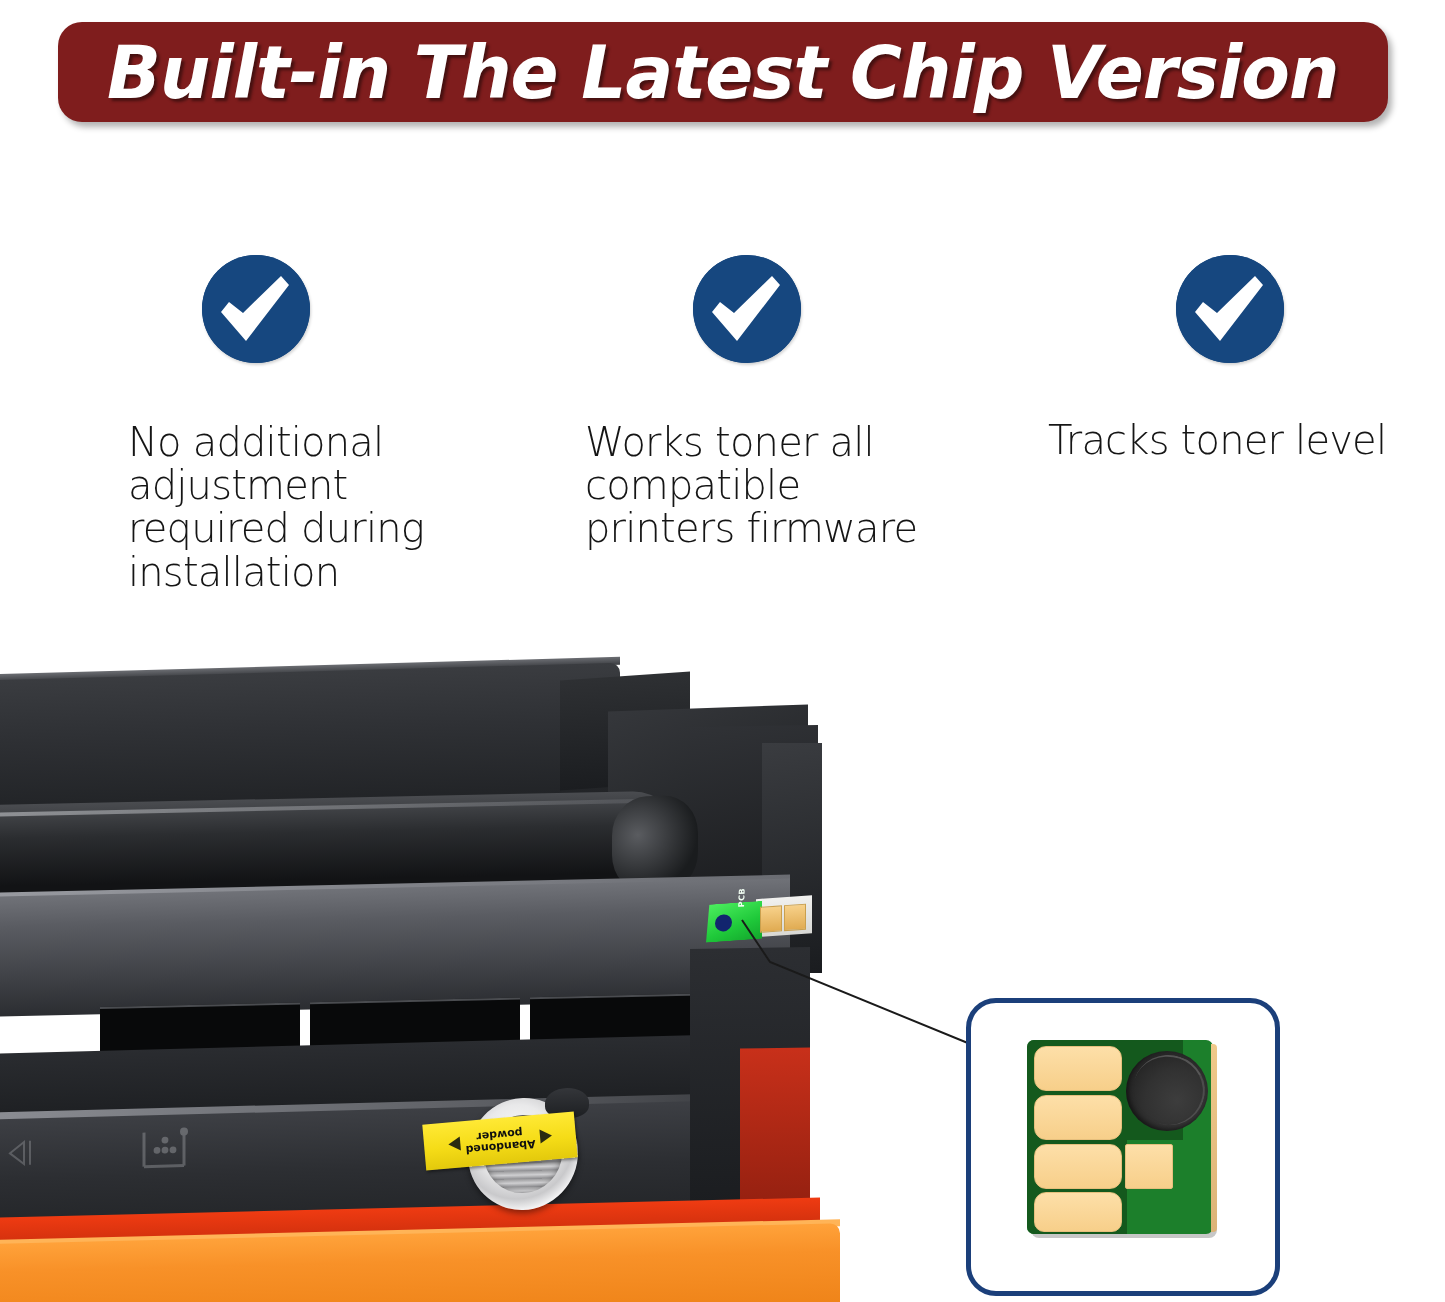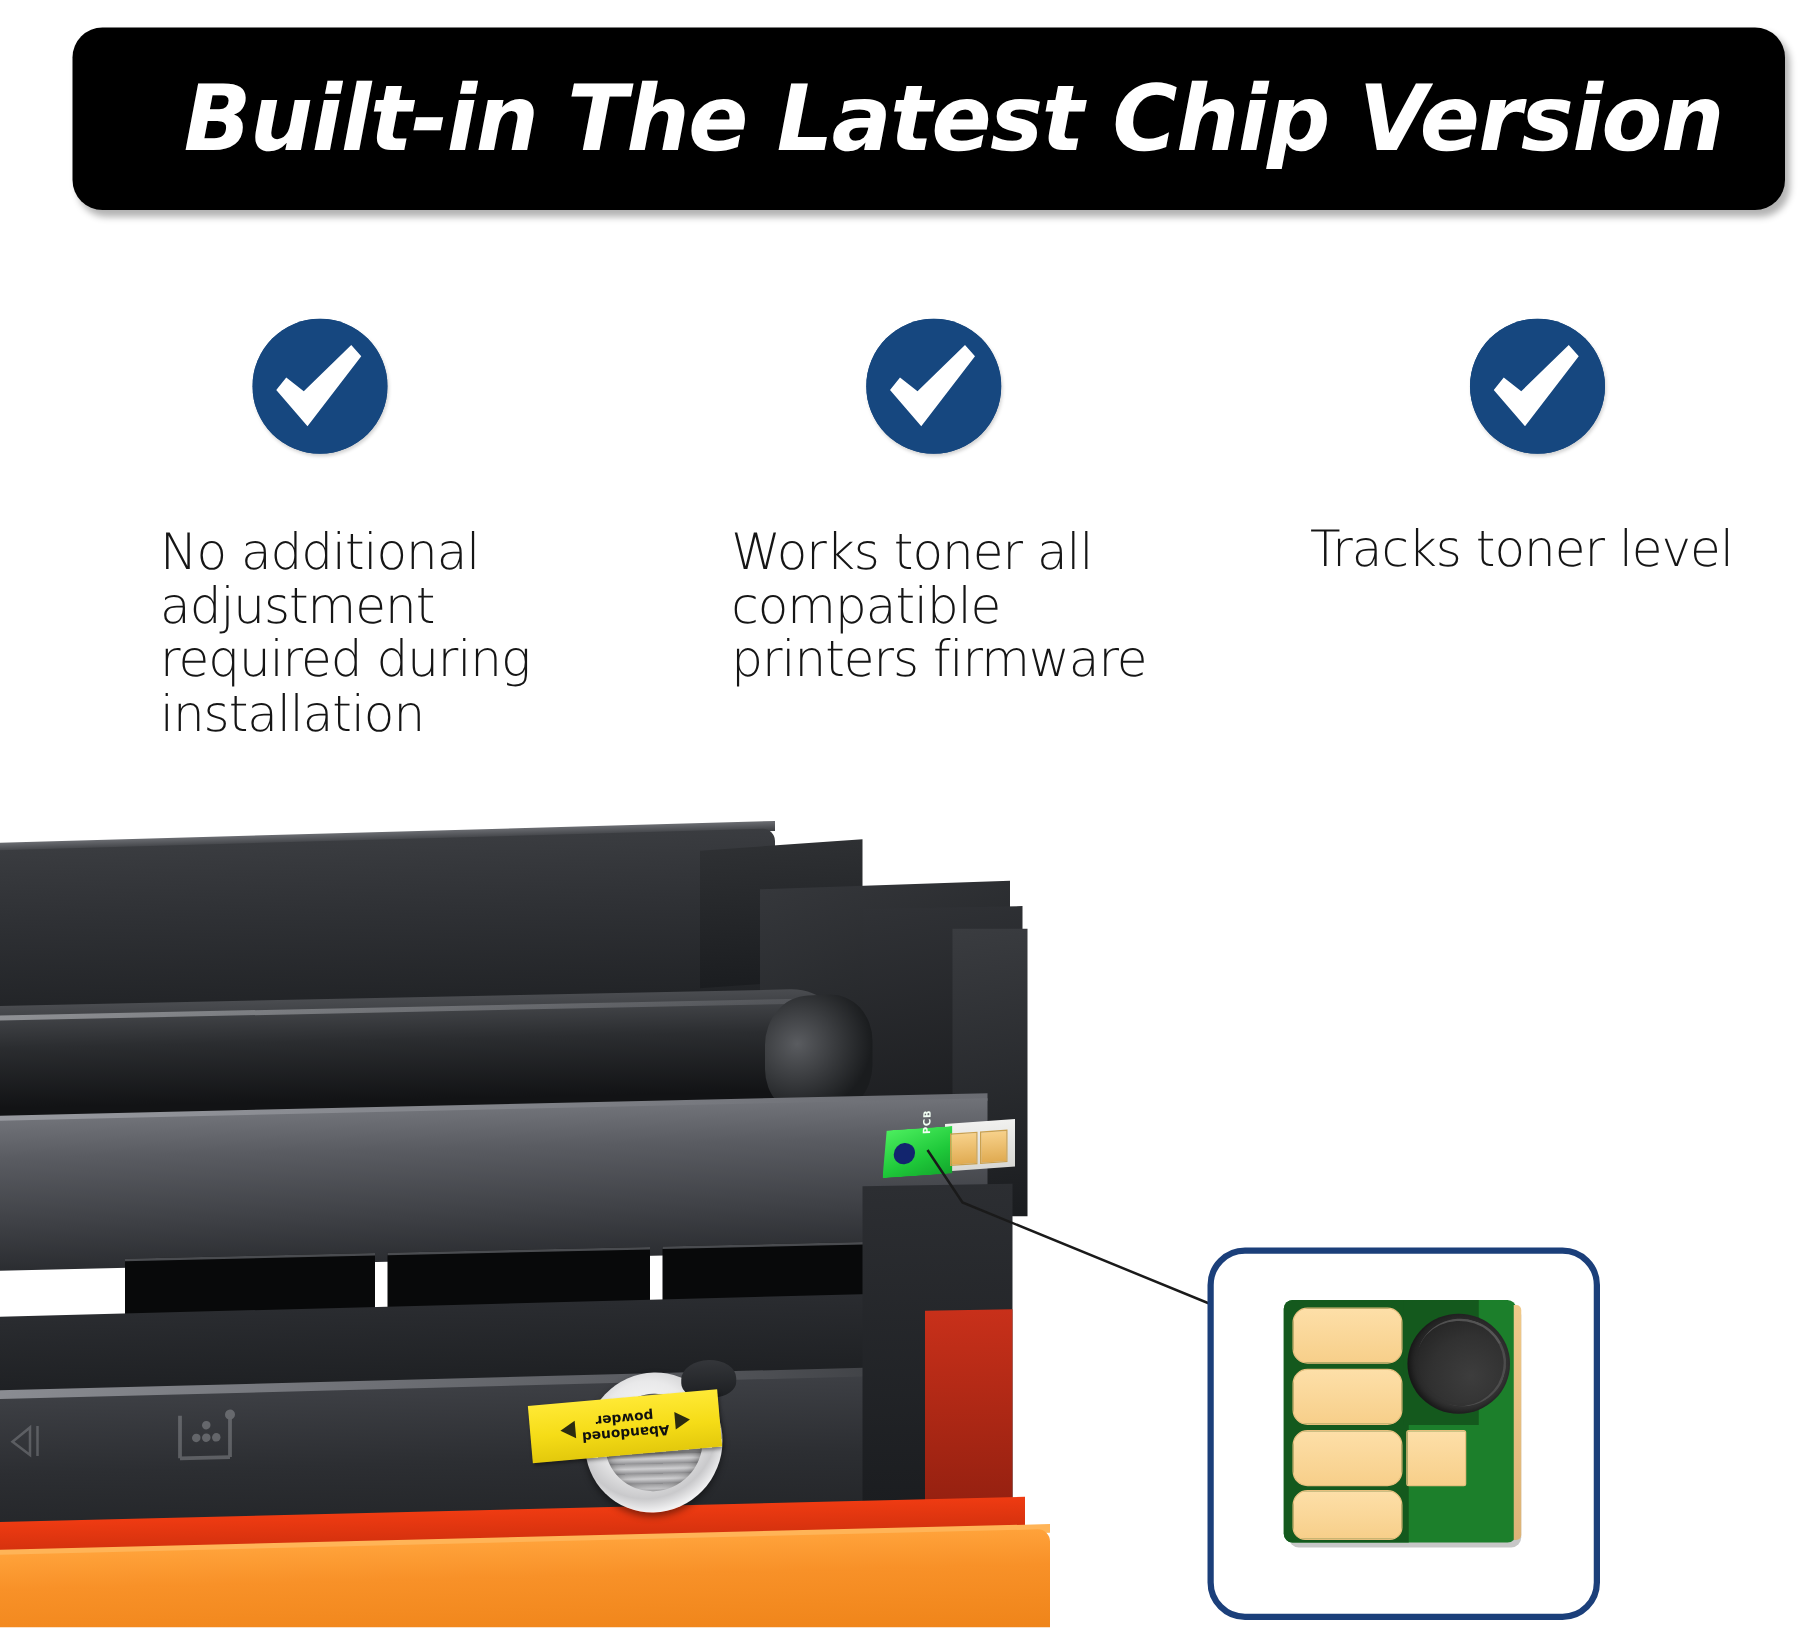--- a/index.html
+++ b/index.html
@@ -14,28 +14,27 @@
     overflow: hidden;
     font-family: "DejaVu Sans", sans-serif;
   }
 
   
   .banner {
     position: absolute;
     left: 58px;
     top: 22px;
     width: 1330px;
-    height: 146px;
-    background: #000000;
+    height: 100px;
+    background: #7f1d1d;
     border-radius: 24px;
     box-shadow: 4px 5px 6px rgba(0,0,0,0.30);
     display: flex;
     align-items: center;
     justify-content: center;
-    padding-left: 40px;
   }
   .banner-title {
     color: #ffffff;
     font-family: "DejaVu Sans", sans-serif;
     font-size: 73px;
     font-weight: bold;
     font-style: italic;
     letter-spacing: -1px;
     white-space: nowrap;
     text-shadow: 3px 3px 3px rgba(0,0,0,0.45);

